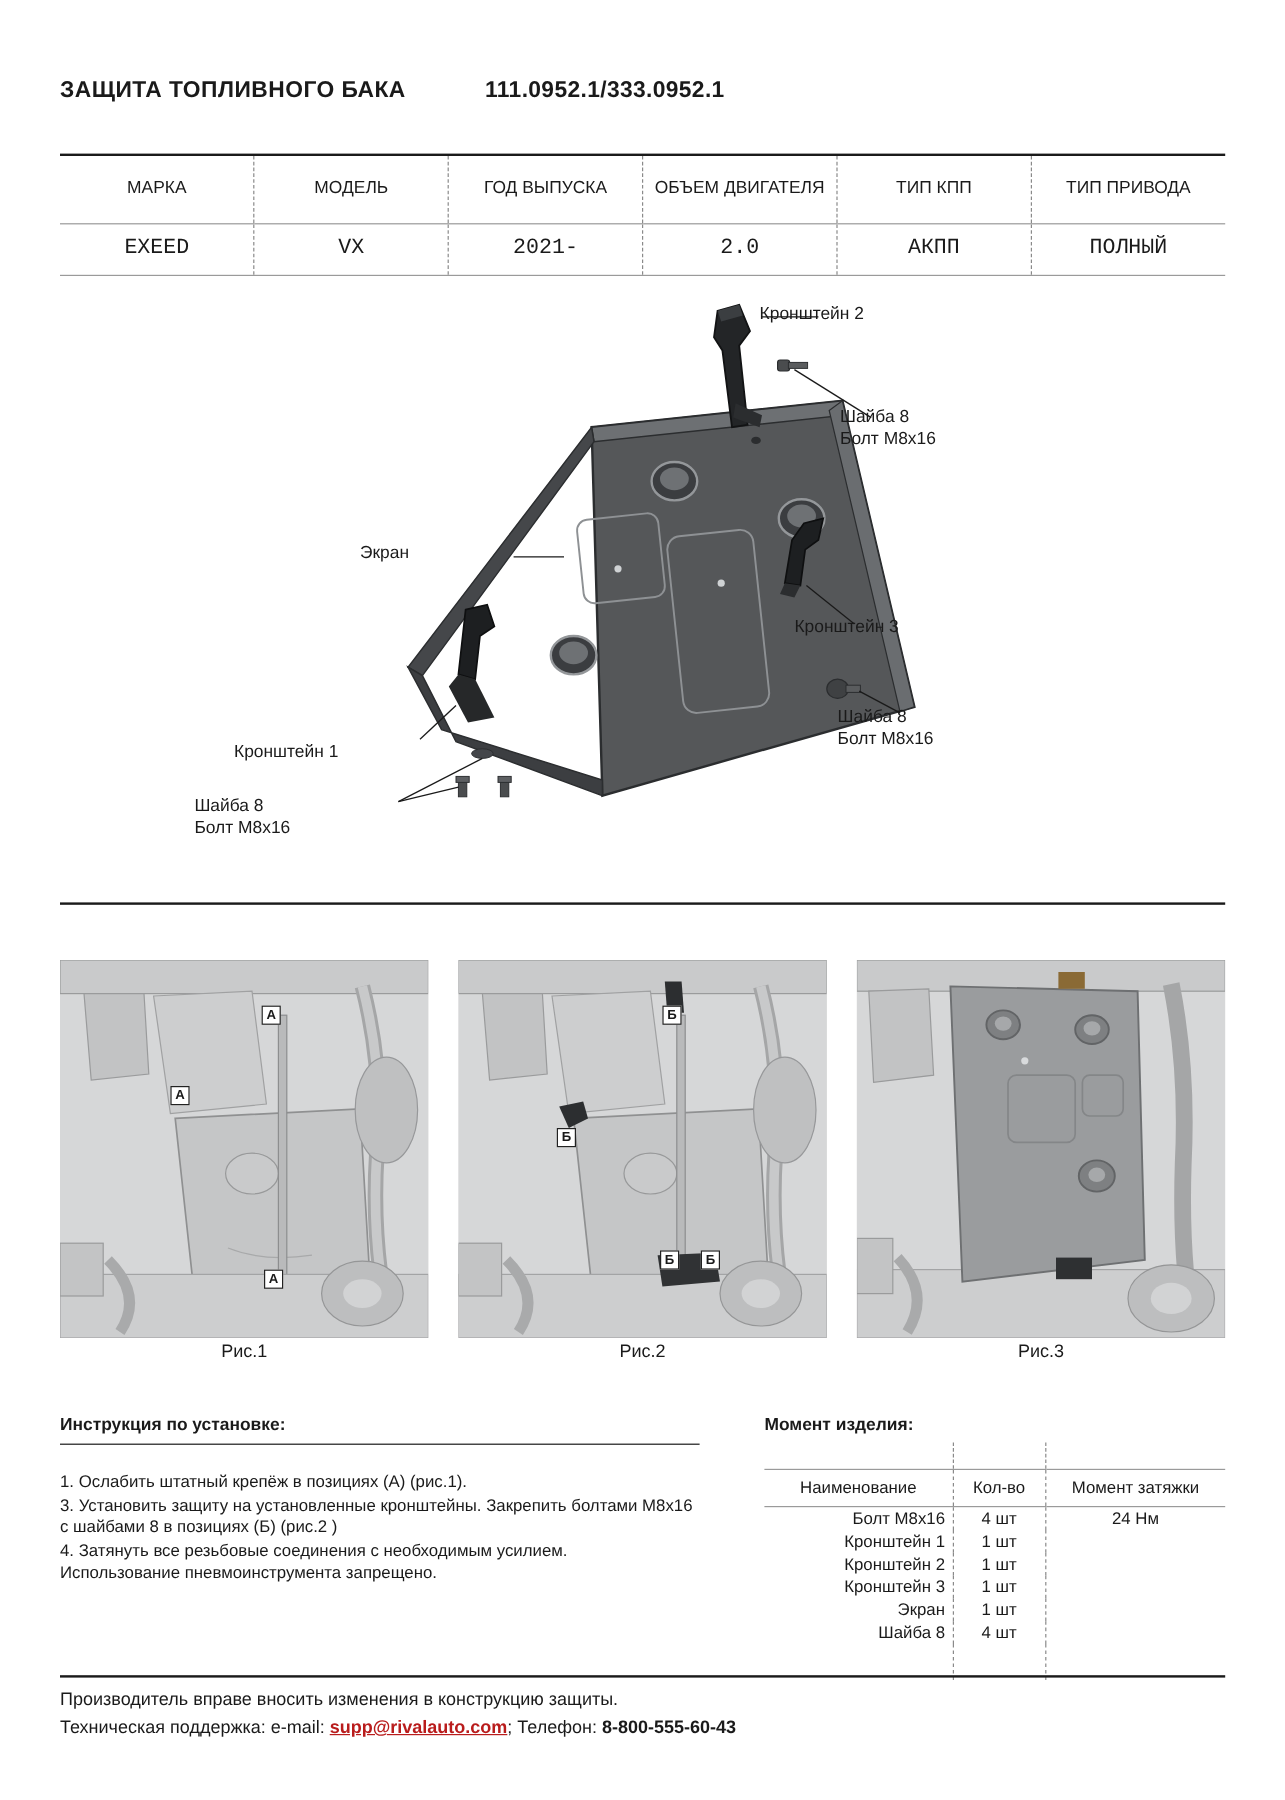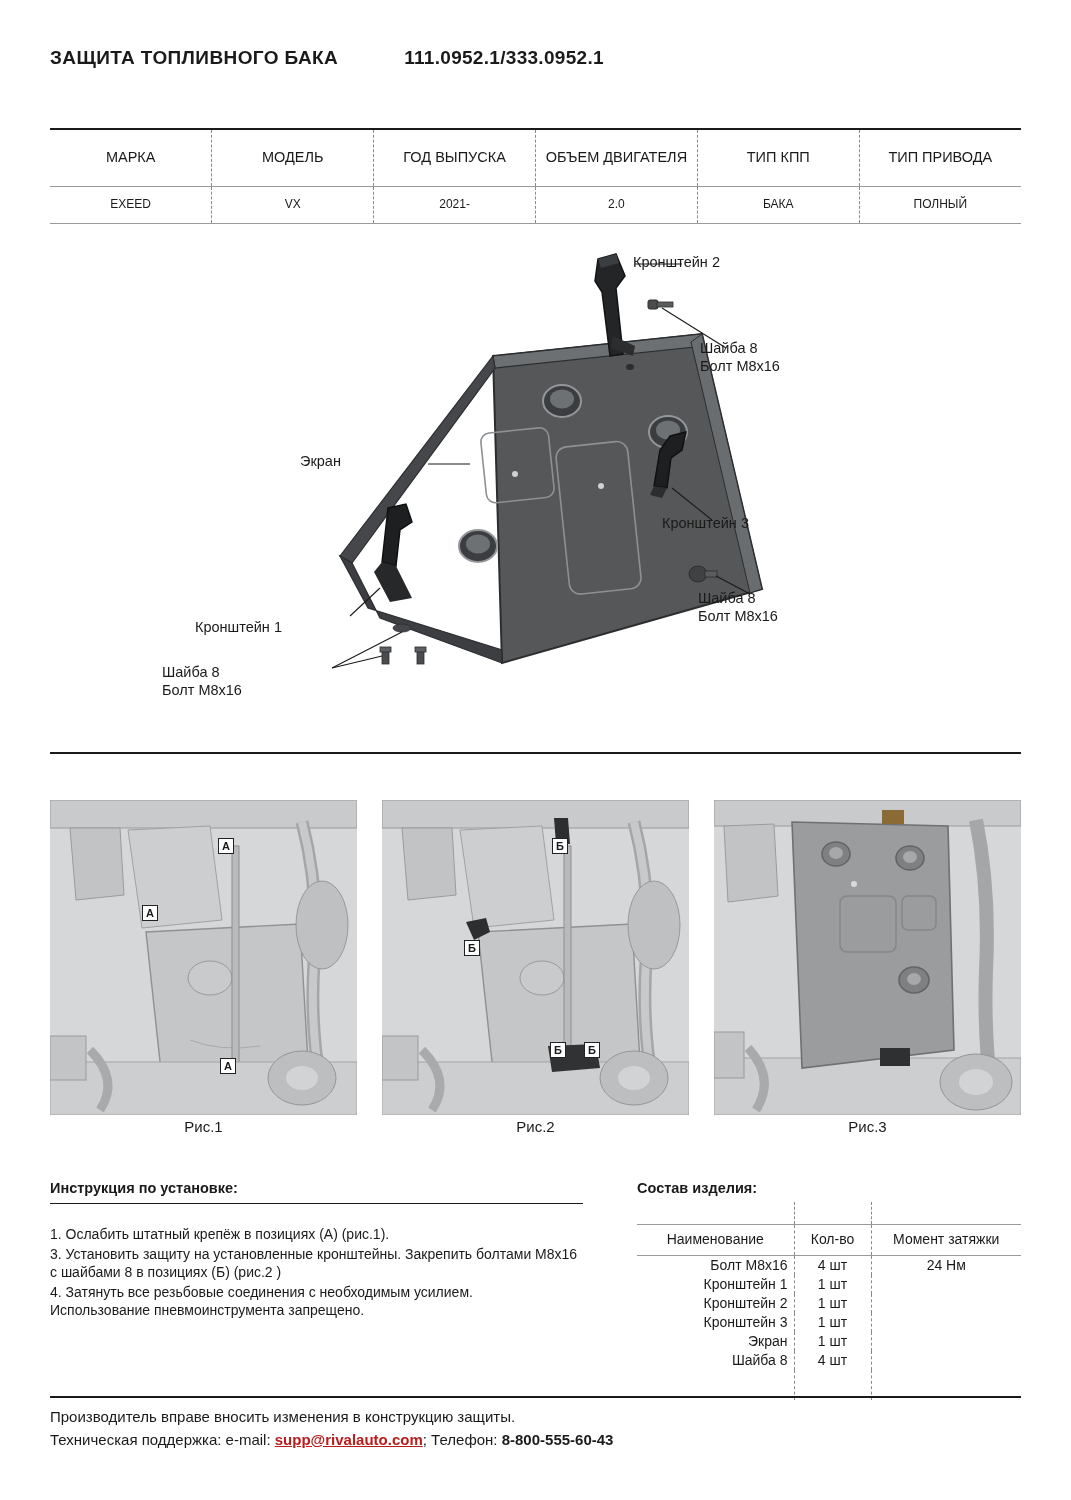--- a/index.html
+++ b/index.html
@@ -28,21 +28,21 @@
     width: 971px;
   }
   .header .line1 {
     font-size: 17px;
     letter-spacing: 0.4px;
     color: #1a1a1a;
   }
   .header .line2row {
     display: flex;
     align-items: baseline;
-    margin-top: 5px;
+    margin-top: 23px;
   }
   .header .title {
     font-size: 19px;
     font-weight: bold;
     letter-spacing: 0.4px;
   }
   .header .code {
     font-size: 19px;
     font-weight: bold;
     margin-left: 66px;
@@ -69,25 +69,26 @@
     text-align: center;
     padding: 11px 4px 11px;
     line-height: 1.15;
     border-right: 1px dashed #8a8a8a;
     border-bottom: 1px solid #9a9a9a;
     vertical-align: middle;
     height: 56px;
   }
   .spec th:last-child { border-right: none; }
   .spec td {
-    font-size: 12px;
+    font-size: 18px;
     text-align: center;
     padding: 10px 4px 12px;
     border-right: 1px dashed #8a8a8a;
     vertical-align: middle;
+    font-family: Liberation Mono, monospace;
   }
   .spec td:last-child { border-right: none; }
 
   
   .drawing {
     position: absolute;
     left: 50px;
     top: 236px;
     width: 971px;
     height: 516px;
@@ -280,21 +281,21 @@
           <th>ТИП
 ПРИВОДА</th>
         </tr>
       </thead>
       <tbody>
         <tr>
           <td>EXEED</td>
           <td>VX</td>
           <td>2021-</td>
           <td>2.0</td>
-          <td>БАКА</td>
+          <td>АКПП</td>
           <td>ПОЛНЫЙ</td>
         </tr>
       </tbody>
     </table>
   </div>
 
   <div class="drawing">
     <svg width="971" height="516" viewBox="0 0 971 516">
 
       <polygon points="443,120 652,98 712,353 452,427" fill="#555759" stroke="#2b2d2f" stroke-width="2"></polygon>
@@ -469,21 +470,21 @@
     <div class="rule"></div>
     <ol>
       <li>1. Ослабить штатный крепёж в позициях (А) (рис.1).</li>
       <li>3. Установить защиту на установленные кронштейны. Закрепить болтами M8x16 с шайбами 8 в позициях (Б) (рис.2 )</li>
       <li style="white-space:pre-line;">4. Затянуть все резьбовые соединения с необходимым усилием.
     Использование пневмоинструмента запрещено.</li>
     </ol>
   </div>
 
   <div class="comp">
-    <h3>Состав изделия:</h3>
+    <h3>Момент изделия:</h3>
     <div class="headline">
       <span class="d1"></span>
         <span class="d2"></span>
     </div>
     <table>
       <colgroup>
         <col style="width:157px">
         <col style="width:77px">
         <col style="width:150px">
       </colgroup>

